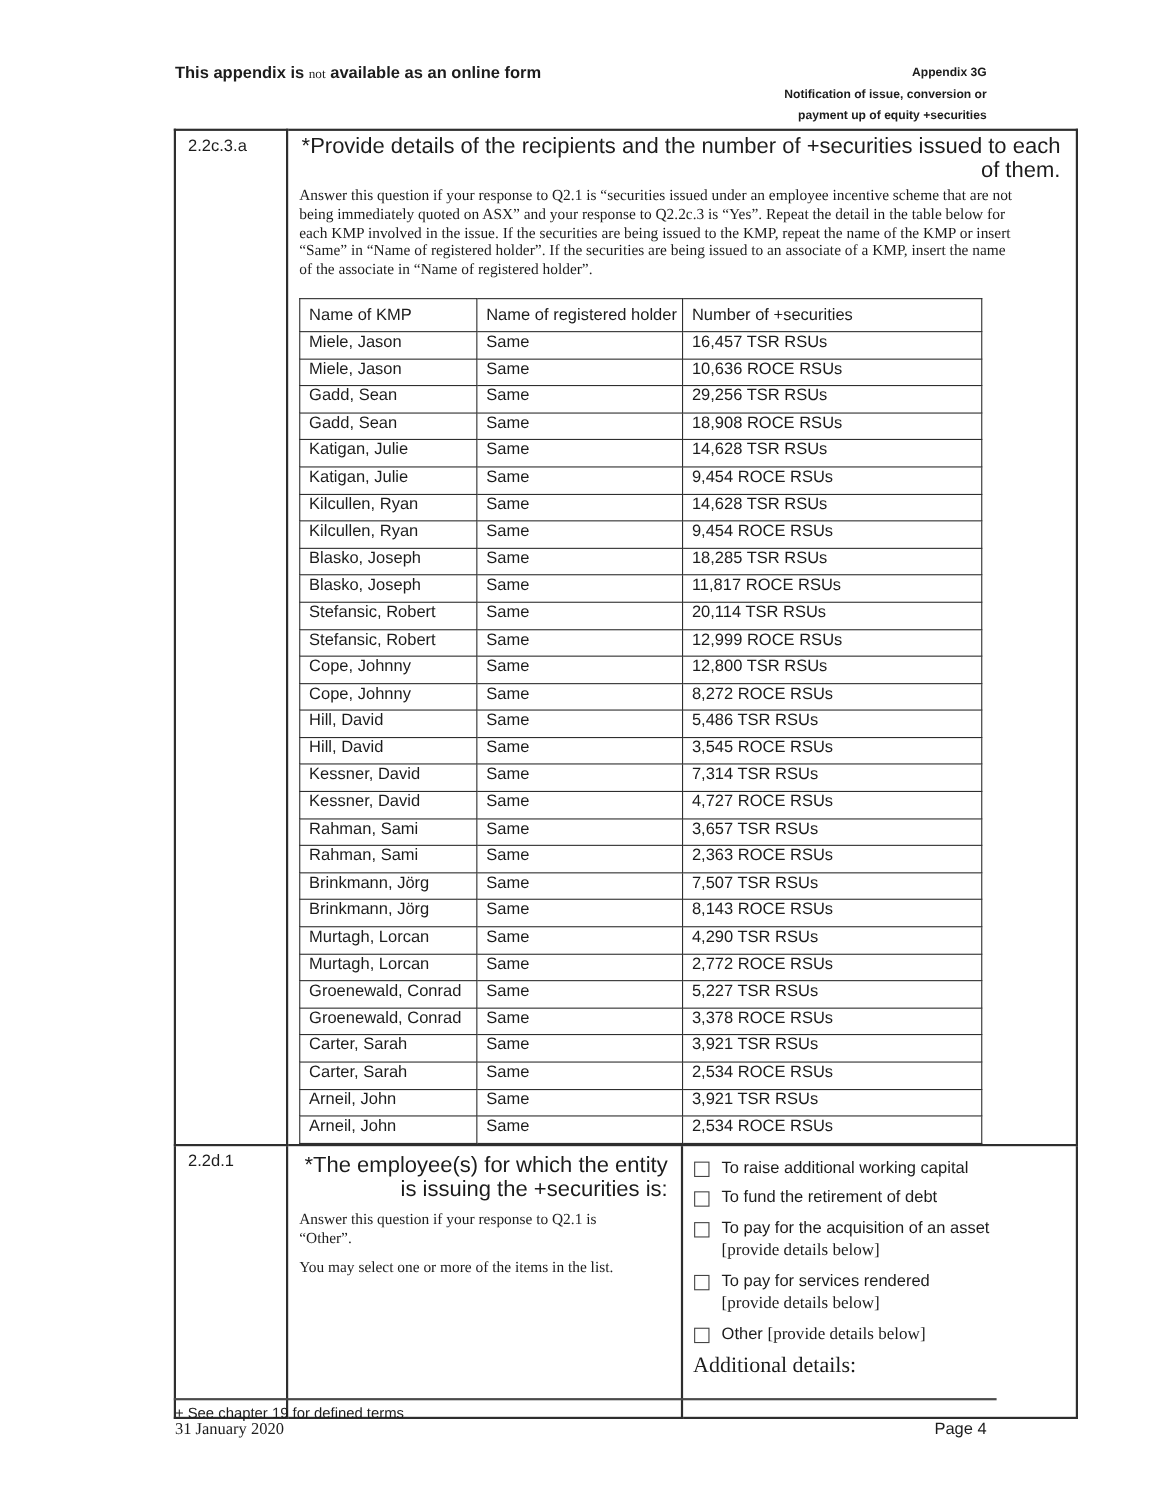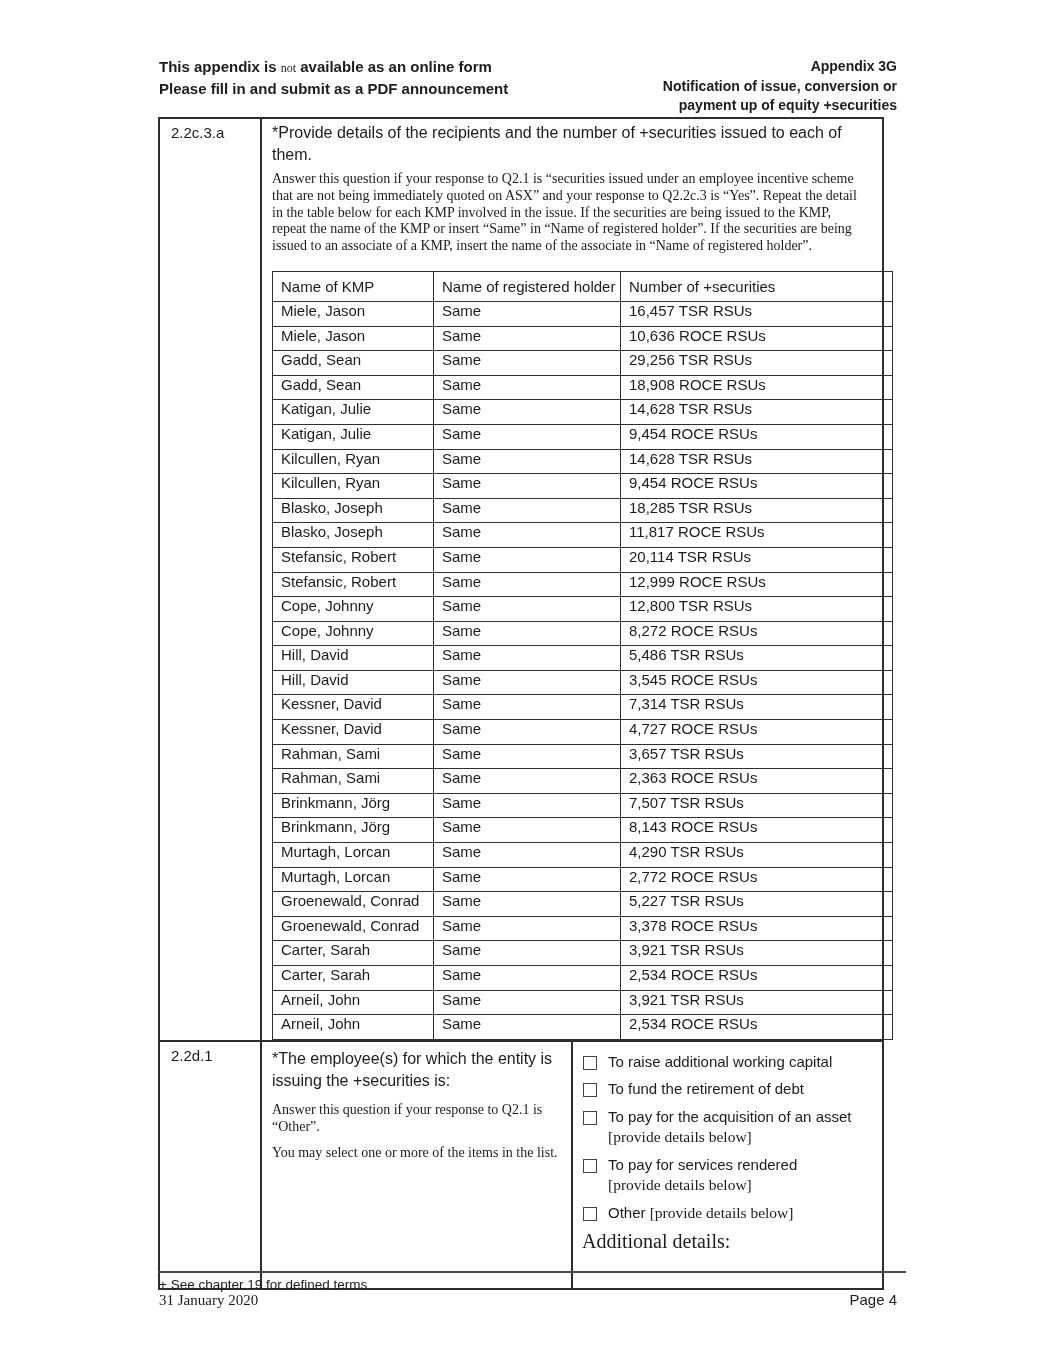--- a/index.html
+++ b/index.html
@@ -2,31 +2,31 @@
 <html><head>
 <meta charset="utf-8">
 <style>
   html,body{margin:0;padding:0;background:#ffffff;}
   .page{position:relative;width:1055px;height:1365px;background:#ffffff;color:#1c1c1c;
         font-family:"Liberation Sans","DejaVu Sans",sans-serif;overflow:hidden;}
 
   
   .hdr-left{position:absolute;left:159px;top:57px;font-size:15px;font-weight:bold;line-height:19.5px;}
   .hdr-left .not{font-family:"Liberation Serif","DejaVu Serif",serif;font-weight:normal;font-size:12px;}
-  .hdr-right{position:absolute;right:158px;top:57px;text-align:right;font-size:14px;font-weight:bold;line-height:19.5px;}
-
-  
-  table.outer{position:absolute;left:158px;top:117px;width:726px;border-collapse:collapse;table-layout:fixed;}
+  .hdr-right{position:absolute;right:158px;top:57px;text-align:right;font-size:11px;font-weight:bold;line-height:19.5px;}
+
+  
+  table.outer{position:absolute;left:158px;top:117px;width:822px;border-collapse:collapse;table-layout:fixed;}
   table.outer td{border:2px solid #2e2e2e;vertical-align:top;}
   td.label-cell{width:85px;padding:5px 4px 0 11px;font-size:15px;}
   td.content-cell{padding:3px 14px 0 10px;height:897px;}
   td.mid-cell{width:327px;padding:6px 12px 0 10px;height:240px;}
   td.check-cell{width:338px;padding:10px 8px 16px 9px;}
 
-  .question{font-size:16px;line-height:22px;}
+  .question{font-size:20px;line-height:22px;text-align:right;}
   .guidance{font-size:14px;line-height:16.8px;margin-top:5px;max-width:650px;
             font-family:"Liberation Serif","DejaVu Serif",serif;}
   .guidance2 p{font-size:14px;line-height:17px;margin:9px 0 0 0;max-width:302px;
             font-family:"Liberation Serif","DejaVu Serif",serif;}
 
   
   table.kmp{border-collapse:collapse;width:620px;margin:16px 0 0 0;table-layout:fixed;}
   table.kmp th,table.kmp td{border:1.5px solid #2e2e2e;font-weight:normal;text-align:left;
             padding:0 2px 0 8px;font-size:15px;white-space:nowrap;overflow:hidden;}
   table.kmp thead th{height:29px;}
@@ -48,21 +48,20 @@
                font-family:"Liberation Serif","DejaVu Serif",serif;}
   .footer-page{position:absolute;right:158px;top:1291px;font-size:15px;}
 </style>
 </head>
 <body>
 
 <div class="page">
 
   <div class="hdr-left">
     <div><span>This appendix is </span><span class="not">not</span><span> available as an online form</span></div>
-    <div>Please fill in and submit as a PDF announcement</div>
   </div>
   <div class="hdr-right">
     <div>Appendix 3G</div>
     <div>Notification of issue, conversion or</div>
     <div>payment up of equity +securities</div>
   </div>
 
   <table class="outer">
     <tbody>
         <tr>

